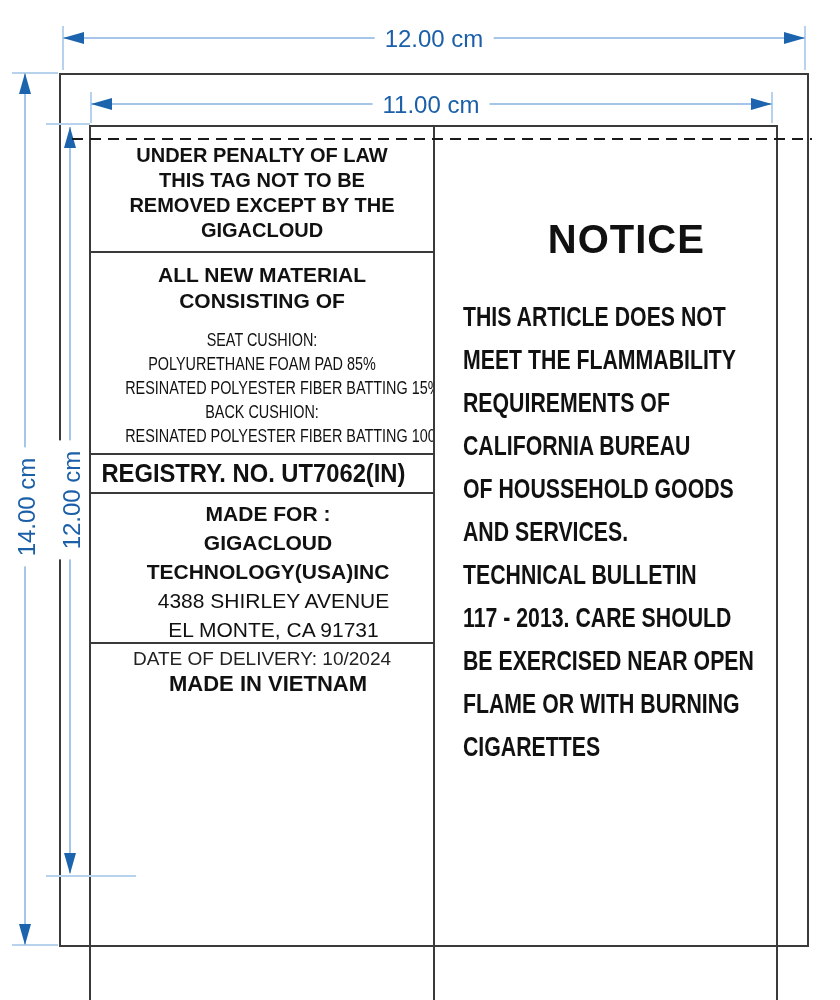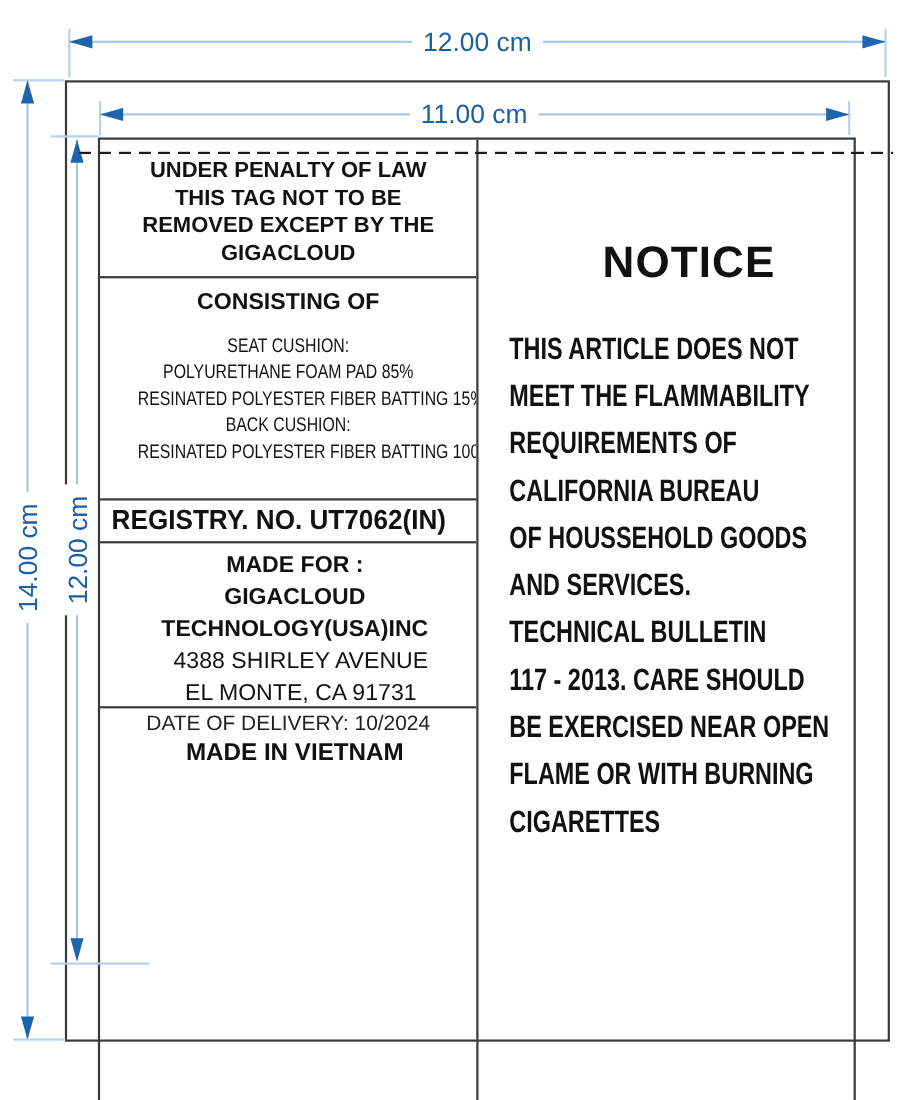--- a/index.html
+++ b/index.html
@@ -71,20 +71,21 @@
     <div class="lcol">
 
       <div class="sec sec-penalty">
         <div class="pline">UNDER PENALTY OF LAW</div>
         <div class="pline">THIS TAG NOT TO BE</div>
         <div class="pline">REMOVED EXCEPT BY THE</div>
         <div class="pline">GIGACLOUD</div>
       </div>
 
       <div class="sec sec-materials">
+        <div class="mhead">ALL NEW MATERIAL</div>
         <div class="mhead">CONSISTING OF</div>
         <div class="mdetails">
           <div class="mline">SEAT CUSHION:</div>
           <div class="mline">POLYURETHANE FOAM PAD 85%</div>
           <div class="mline">RESINATED POLYESTER FIBER BATTING 15%</div>
           <div class="mline">BACK CUSHION:</div>
           <div class="mline">RESINATED POLYESTER FIBER BATTING 100%</div>
         </div>
       </div>
 

